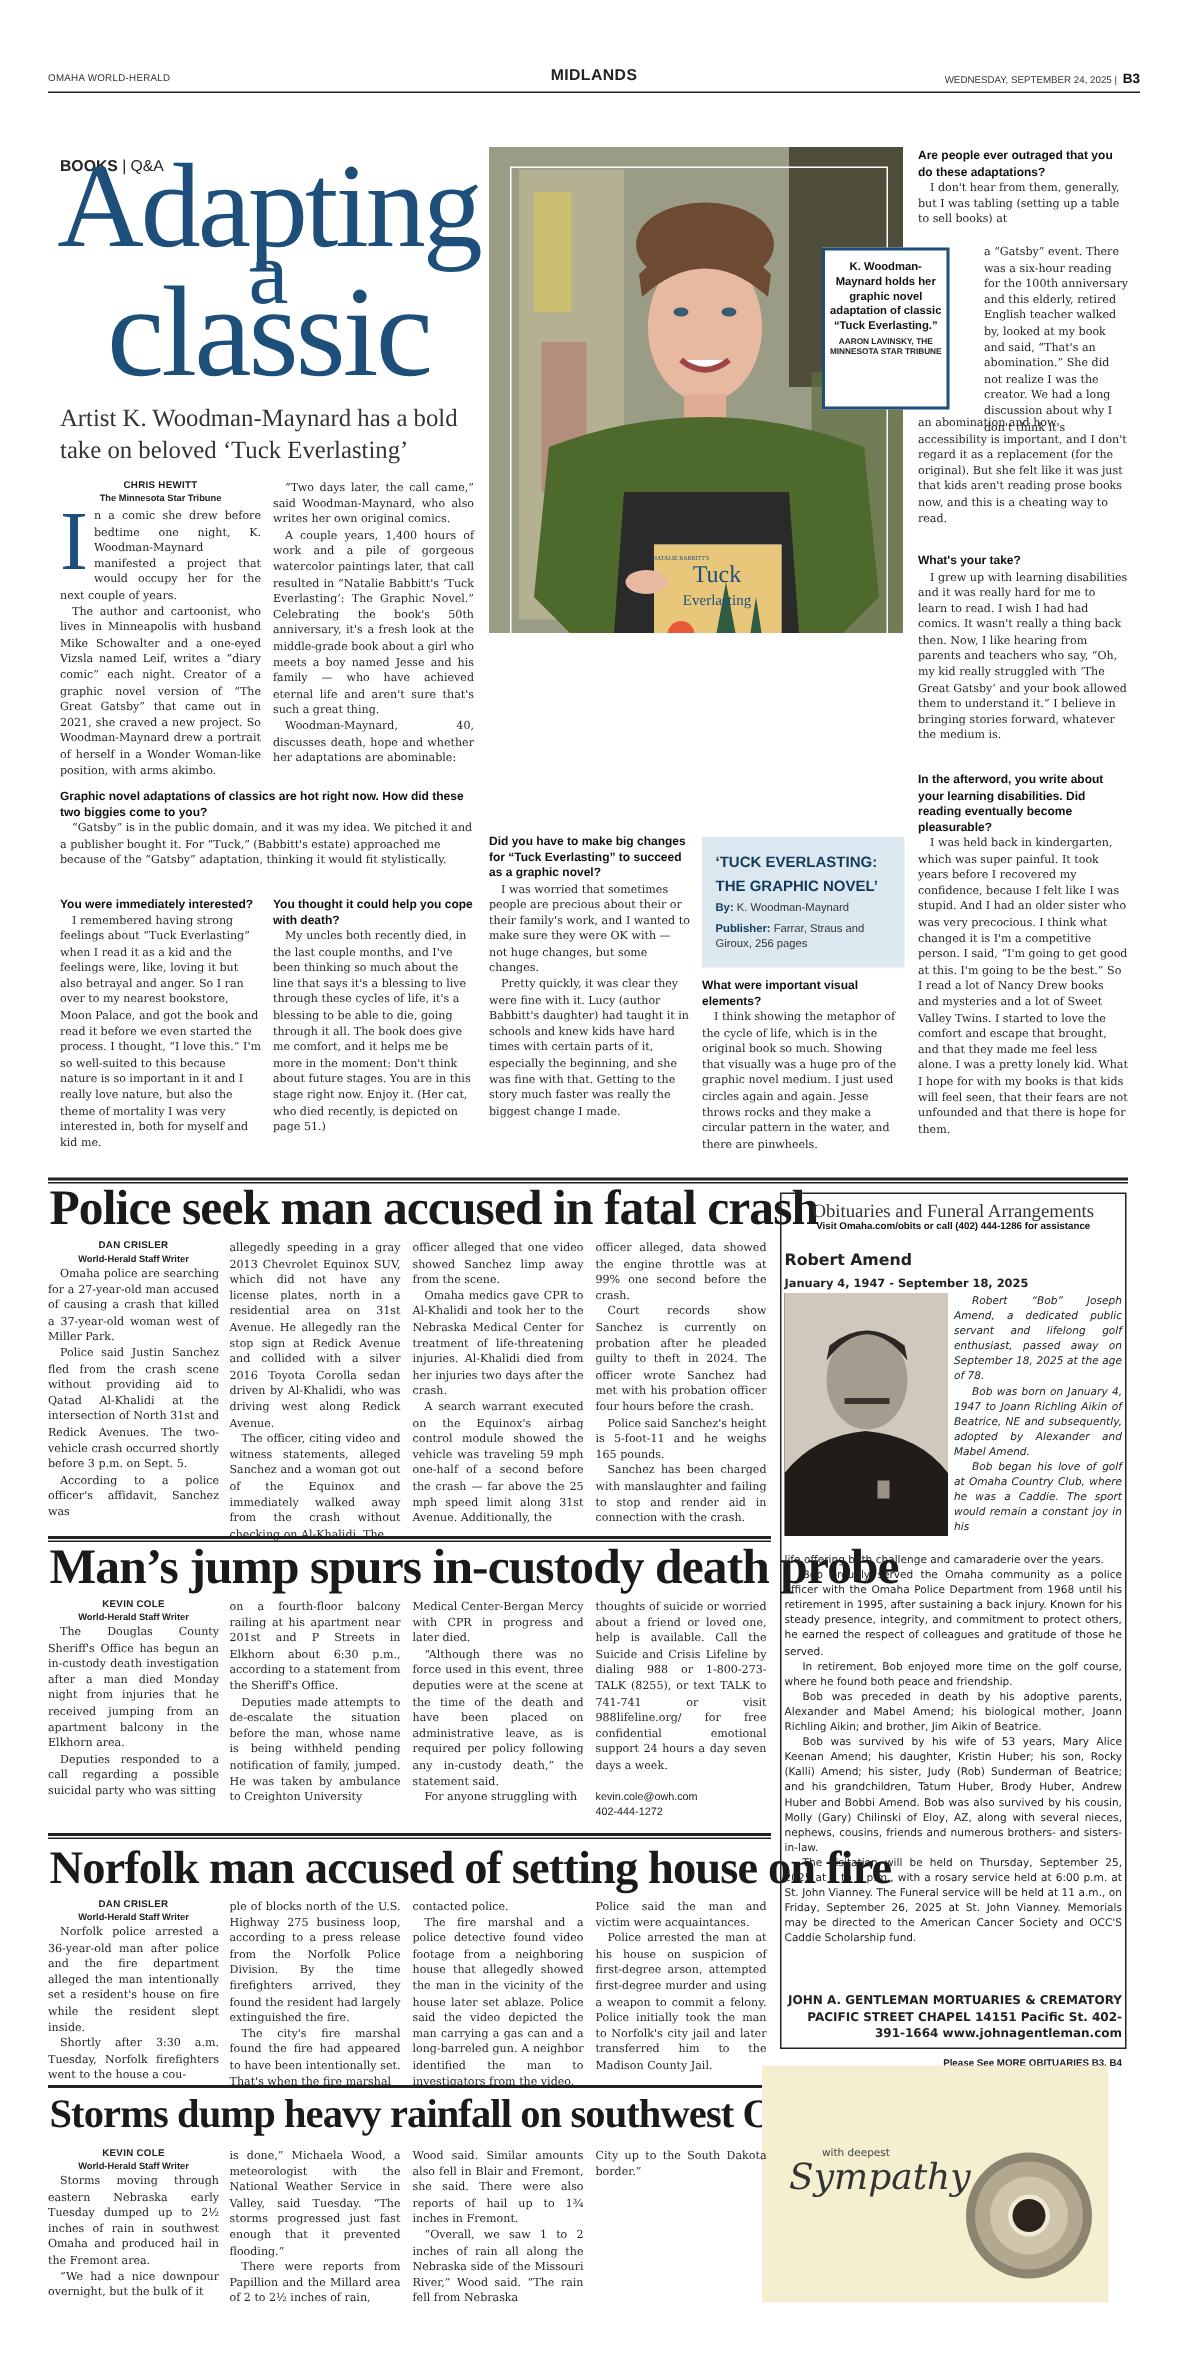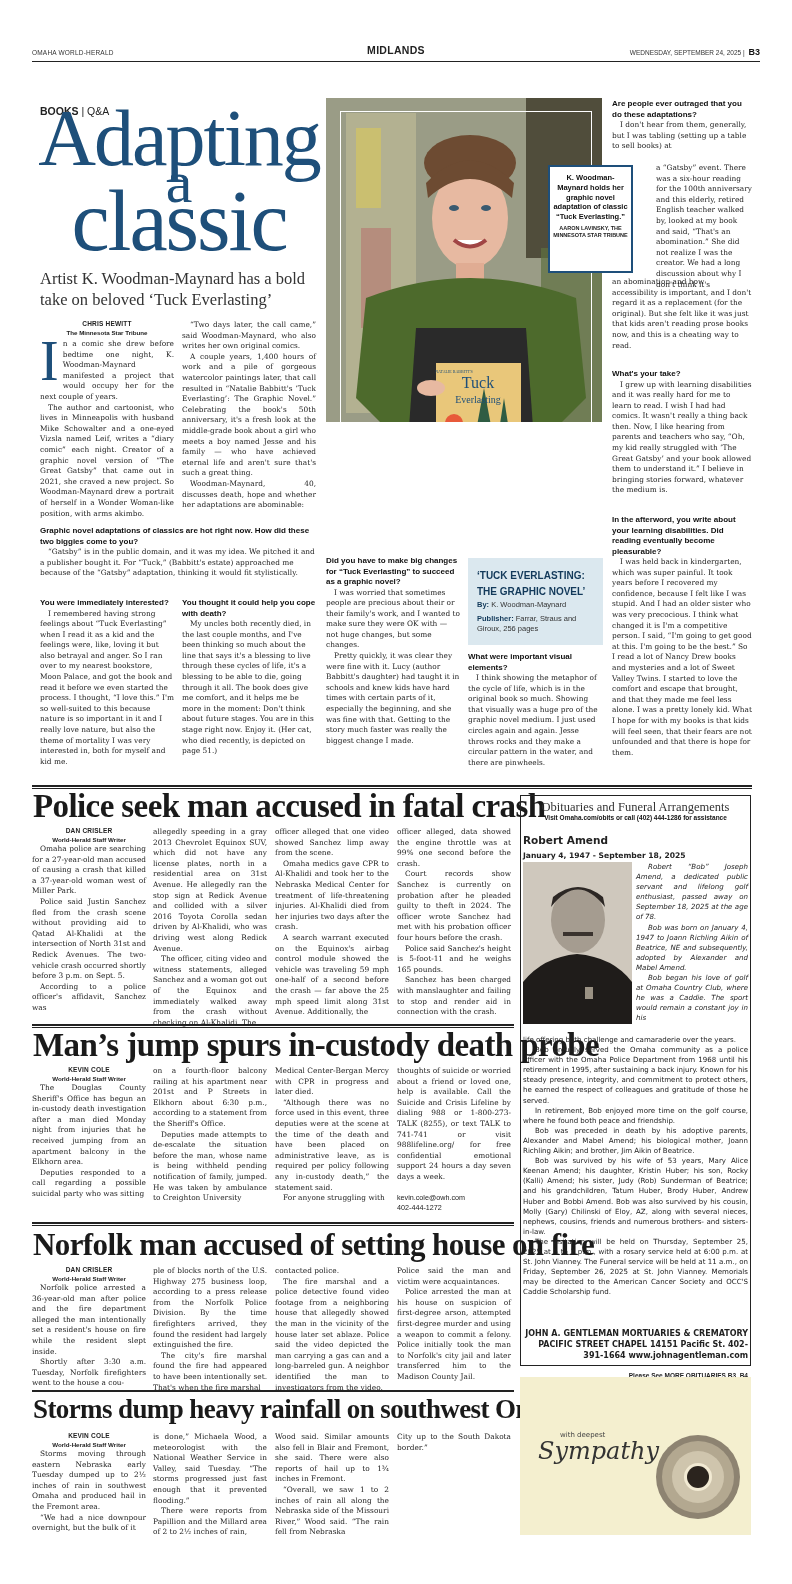--- a/index.html
+++ b/index.html
@@ -58,21 +58,21 @@
 .obit-sub { left: 520px; top: 814px; width: 231px; text-align: center; font-family: "Liberation Sans", sans-serif; font-weight: bold; font-size: 6.5px; color: #111; }
 .obit-name { left: 523px; top: 834px; font-family: "DejaVu Sans", sans-serif; font-weight: bold; font-size: 10.5px; }
 .obit-dates { left: 523px; top: 851px; font-family: "DejaVu Sans", sans-serif; font-weight: bold; font-size: 7.6px; }
 .obit-photo { left: 523px; top: 862px; width: 109px; height: 162px; background: radial-gradient(ellipse at 52% 28%, #d9d3c8 0%, #9d958a 18%, #4a4540 40%, #201d1b 70%, #111 100%); }
 .obit-txt { font-family: "DejaVu Sans", sans-serif; font-size: 7.05px; line-height: 10.1px; color: #222; text-align: justify; }
 .obit-txt p { text-indent: 12px; }
 .obit-txt .fh { font-weight: bold; font-size: 8px; line-height: 11px; text-indent: 0; text-align: right; margin-top: 31px; }
 .obit-more { left: 520px; top: 1372px; width: 228px; text-align: right; font-family: "Liberation Sans", sans-serif; font-size: 6.5px; font-weight: bold; }
 .obit-more b { font-weight: bold; }
 
-.sympathy { left: 520px; top: 1377px; width: 231px; height: 158px; background: #f4efcf; }
+.sympathy { left: 508px; top: 1377px; width: 231px; height: 158px; background: #f4efcf; }
 </style>
 </head>
 <body>
 
 <div class="abs mast">
   <span class="mast-left">OMAHA WORLD-HERALD</span>
   <span class="mast-center">MIDLANDS</span>
   <span class="mast-right"><span>WEDNESDAY, SEPTEMBER 24, 2025</span> | <b>B3</b></span>
 </div>
 

